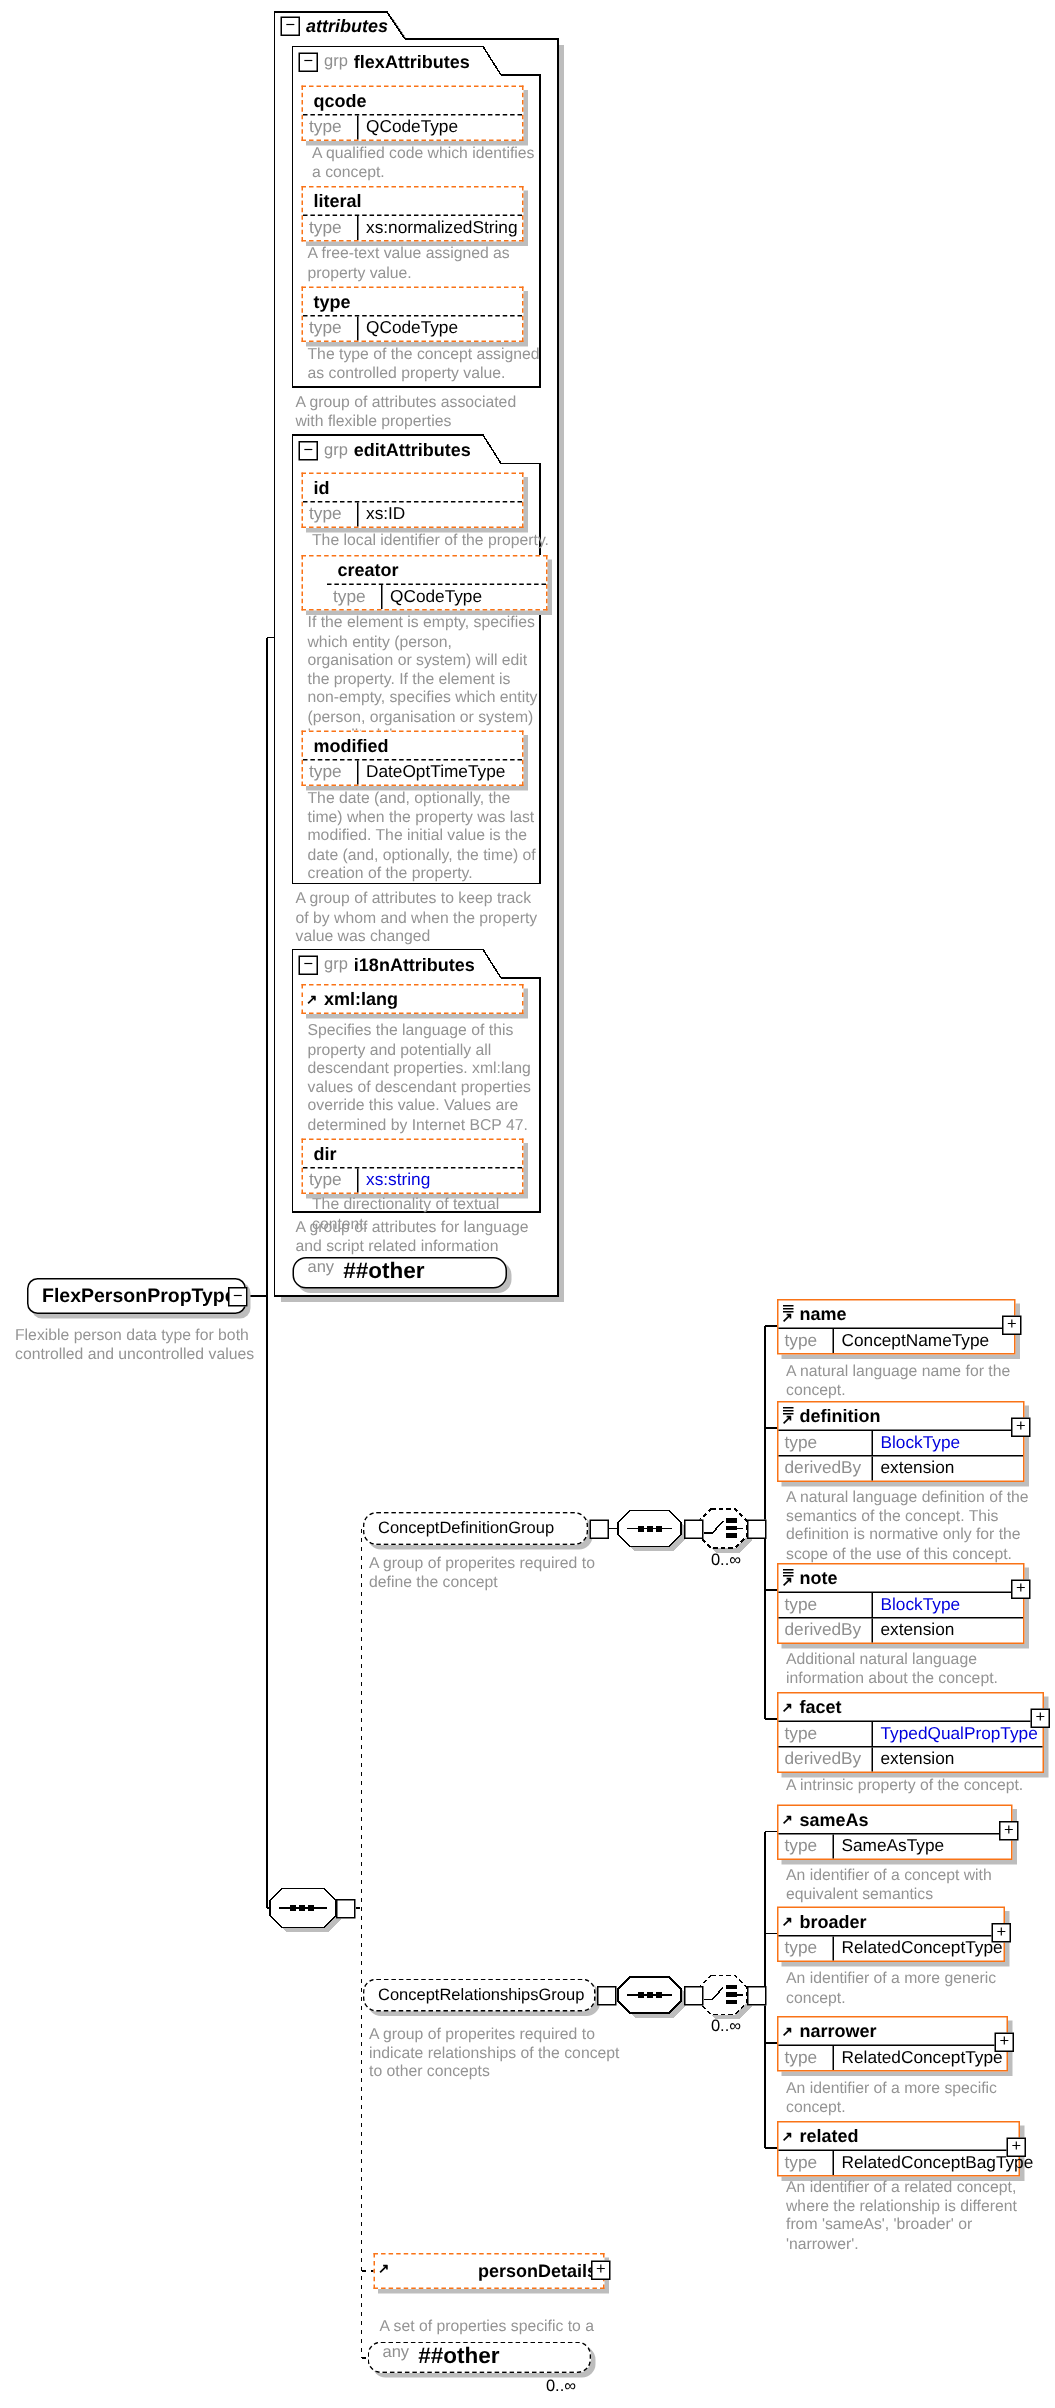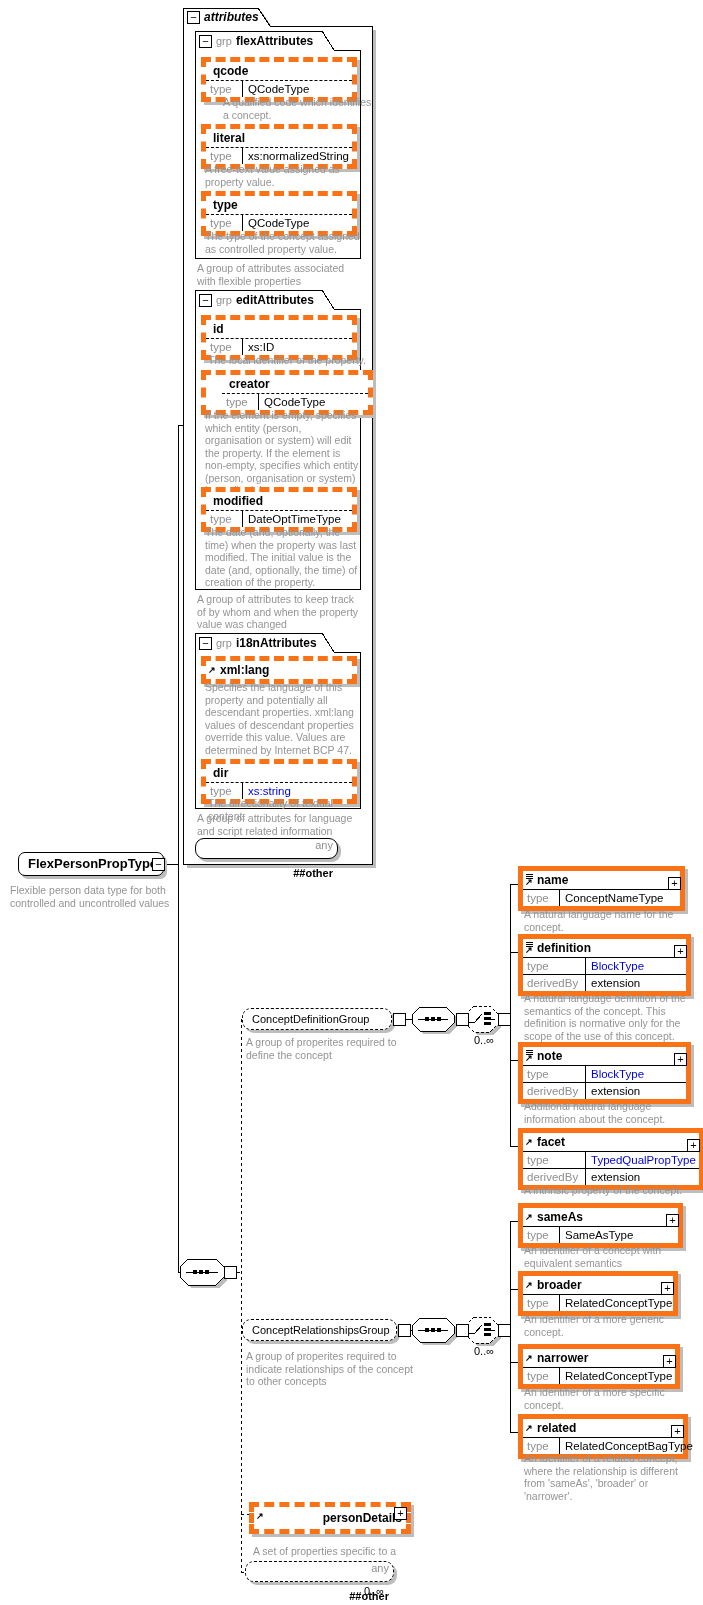--- a/index.html
+++ b/index.html
@@ -1,20 +1,20 @@
 <!DOCTYPE html>
 <html><head>
 <meta charset="utf-8">
 <style>
   html,body{margin:0;padding:0;background:#fff;}
   #canvas{position:relative;width:703px;height:1605px;background:#fff;
           font-family:"Liberation Sans",sans-serif;overflow:hidden;}
   svg{position:absolute;left:0;top:0;}
   
-  .box{position:absolute;background:#fff;border:5px solid #f97316;box-shadow:3px 3px 0 #bdbdbd;}
+  .box{position:absolute;background:#fff;border:1px solid #f97316;box-shadow:3px 3px 0 #bdbdbd;}
   .dash{border-style:dashed;}
   .ttl{font-size:12px;font-weight:bold;color:#000;height:16px;line-height:15px;
        padding:2px 4px 0 7px;white-space:nowrap;}
   .ttl.ic{padding-left:14px;}
   .r{display:flex;height:16px;border-top:1px solid #000;font-size:11.5px;line-height:15px;white-space:nowrap;}
   .dash > .r{border-top-style:dashed;}
   .r .l{width:30px;color:#8f8f8f;padding:1px 2px 0 4px;border-right:1px solid #000;flex:none;}
   .r .lw{width:56px;}
   .r .v{padding:1px 2px 0 5px;color:#000;}
   .v.lk{color:#0000dd;}
@@ -23,23 +23,23 @@
   
   .conn{position:absolute;width:13px;height:13px;background:#fff;border:1px solid #000;
         box-sizing:border-box;font-size:11px;line-height:10px;text-align:center;color:#000;}
   
   .tabtxt{position:absolute;display:flex;align-items:center;gap:4px;font-size:12px;white-space:nowrap;}
   .kind{color:#8f8f8f;font-size:11px;}
   .gname{font-weight:bold;text-align:right;}
   .itl{font-style:italic;font-weight:bold;}
   
   .cap{position:absolute;background:#fff;border:1px solid #000;border-radius:9px;
-       box-shadow:3px 3px 0 #bdbdbd;display:flex;align-items:flex-end;gap:16px;
-       padding:0 4px 0 9px;white-space:nowrap;flex-direction:column;}
-  .cap .nm{font-weight:bold;font-size:11px;}
+       box-shadow:3px 3px 0 #bdbdbd;display:flex;align-items:flex-start;gap:6px;
+       padding:0 4px 0 9px;white-space:nowrap;}
+  .cap .nm{font-weight:bold;font-size:15px;}
   .gcap{position:absolute;background:#fff;border:1px dashed #000;border-radius:9px;
         box-shadow:3px 3px 0 #bdbdbd;font-size:11px;line-height:20px;padding-left:9px;white-space:nowrap;}
   .rootbox{position:absolute;background:#fff;border:1px solid #000;border-radius:7px;
         box-shadow:3px 3px 0 #bdbdbd;font-size:13px;font-weight:bold;line-height:21px;
         padding-left:9px;white-space:nowrap;margin-left:10px;}
   .occ{position:absolute;font-size:11px;color:#000;}
   
   .doc{position:absolute;left:3px;top:3px;width:7px;height:1px;background:#000;
        box-shadow:0 2px 0 #000,0 4px 0 #000;}
   .ref{position:absolute;left:2px;top:7px;font-size:9px;font-weight:bold;color:#000;line-height:9px;}
@@ -128,21 +128,21 @@
   <span class="gname">flexAttributes</span>
 </div>
 
 <div class="box dash" style="left:201px;top:57px;width:146px;">
   <div class="ttl">qcode</div>
   <div class="r">
         <span class="l">type</span>
         <span class="v">QCodeType</span>
       </div>
 </div>
-<div class="ann" style="left:223px;top:96px;width:155px;">A qualified code which identifies a concept.</div>
+<div class="ann" style="left:208px;top:96px;width:155px;">A qualified code which identifies a concept.</div>
 
 <div class="box dash" style="left:201px;top:124px;width:146px;">
   <div class="ttl">literal</div>
   <div class="r">
         <span class="l">type</span>
         <span class="v">xs:normalizedString</span>
       </div>
 </div>
 <div class="ann" style="left:205px;top:163px;width:155px;">A free-text value assigned as property value.</div>
 

